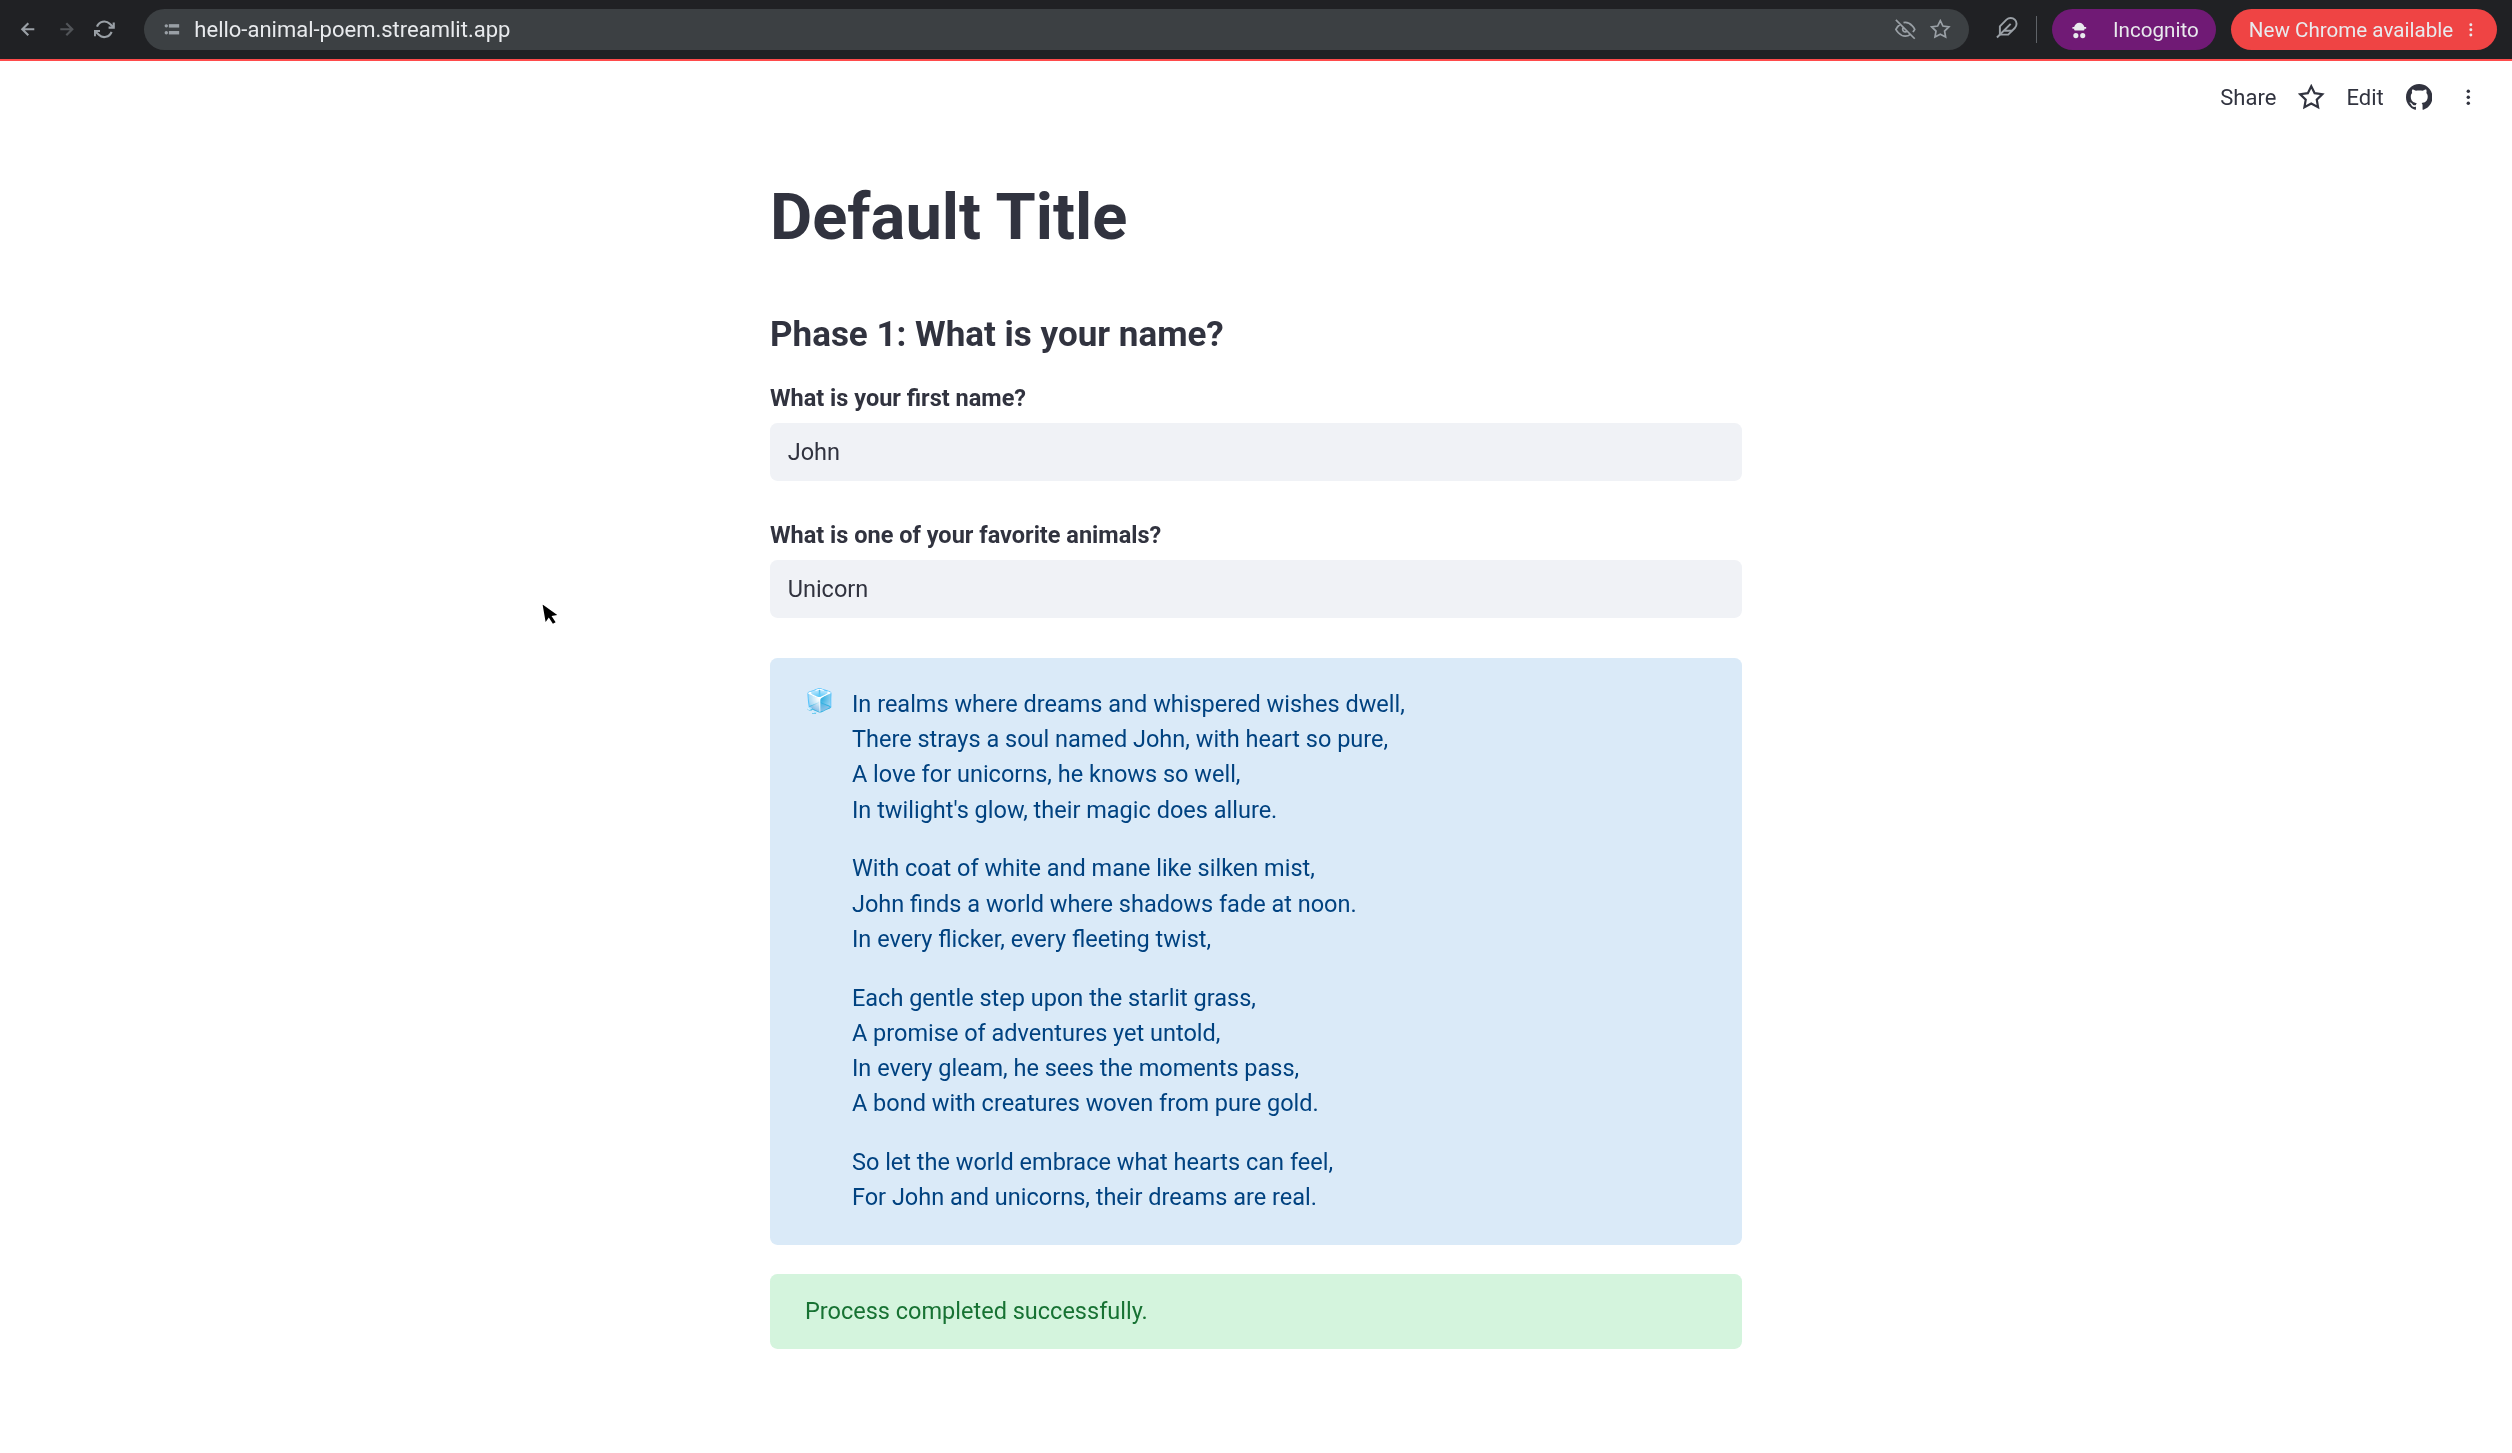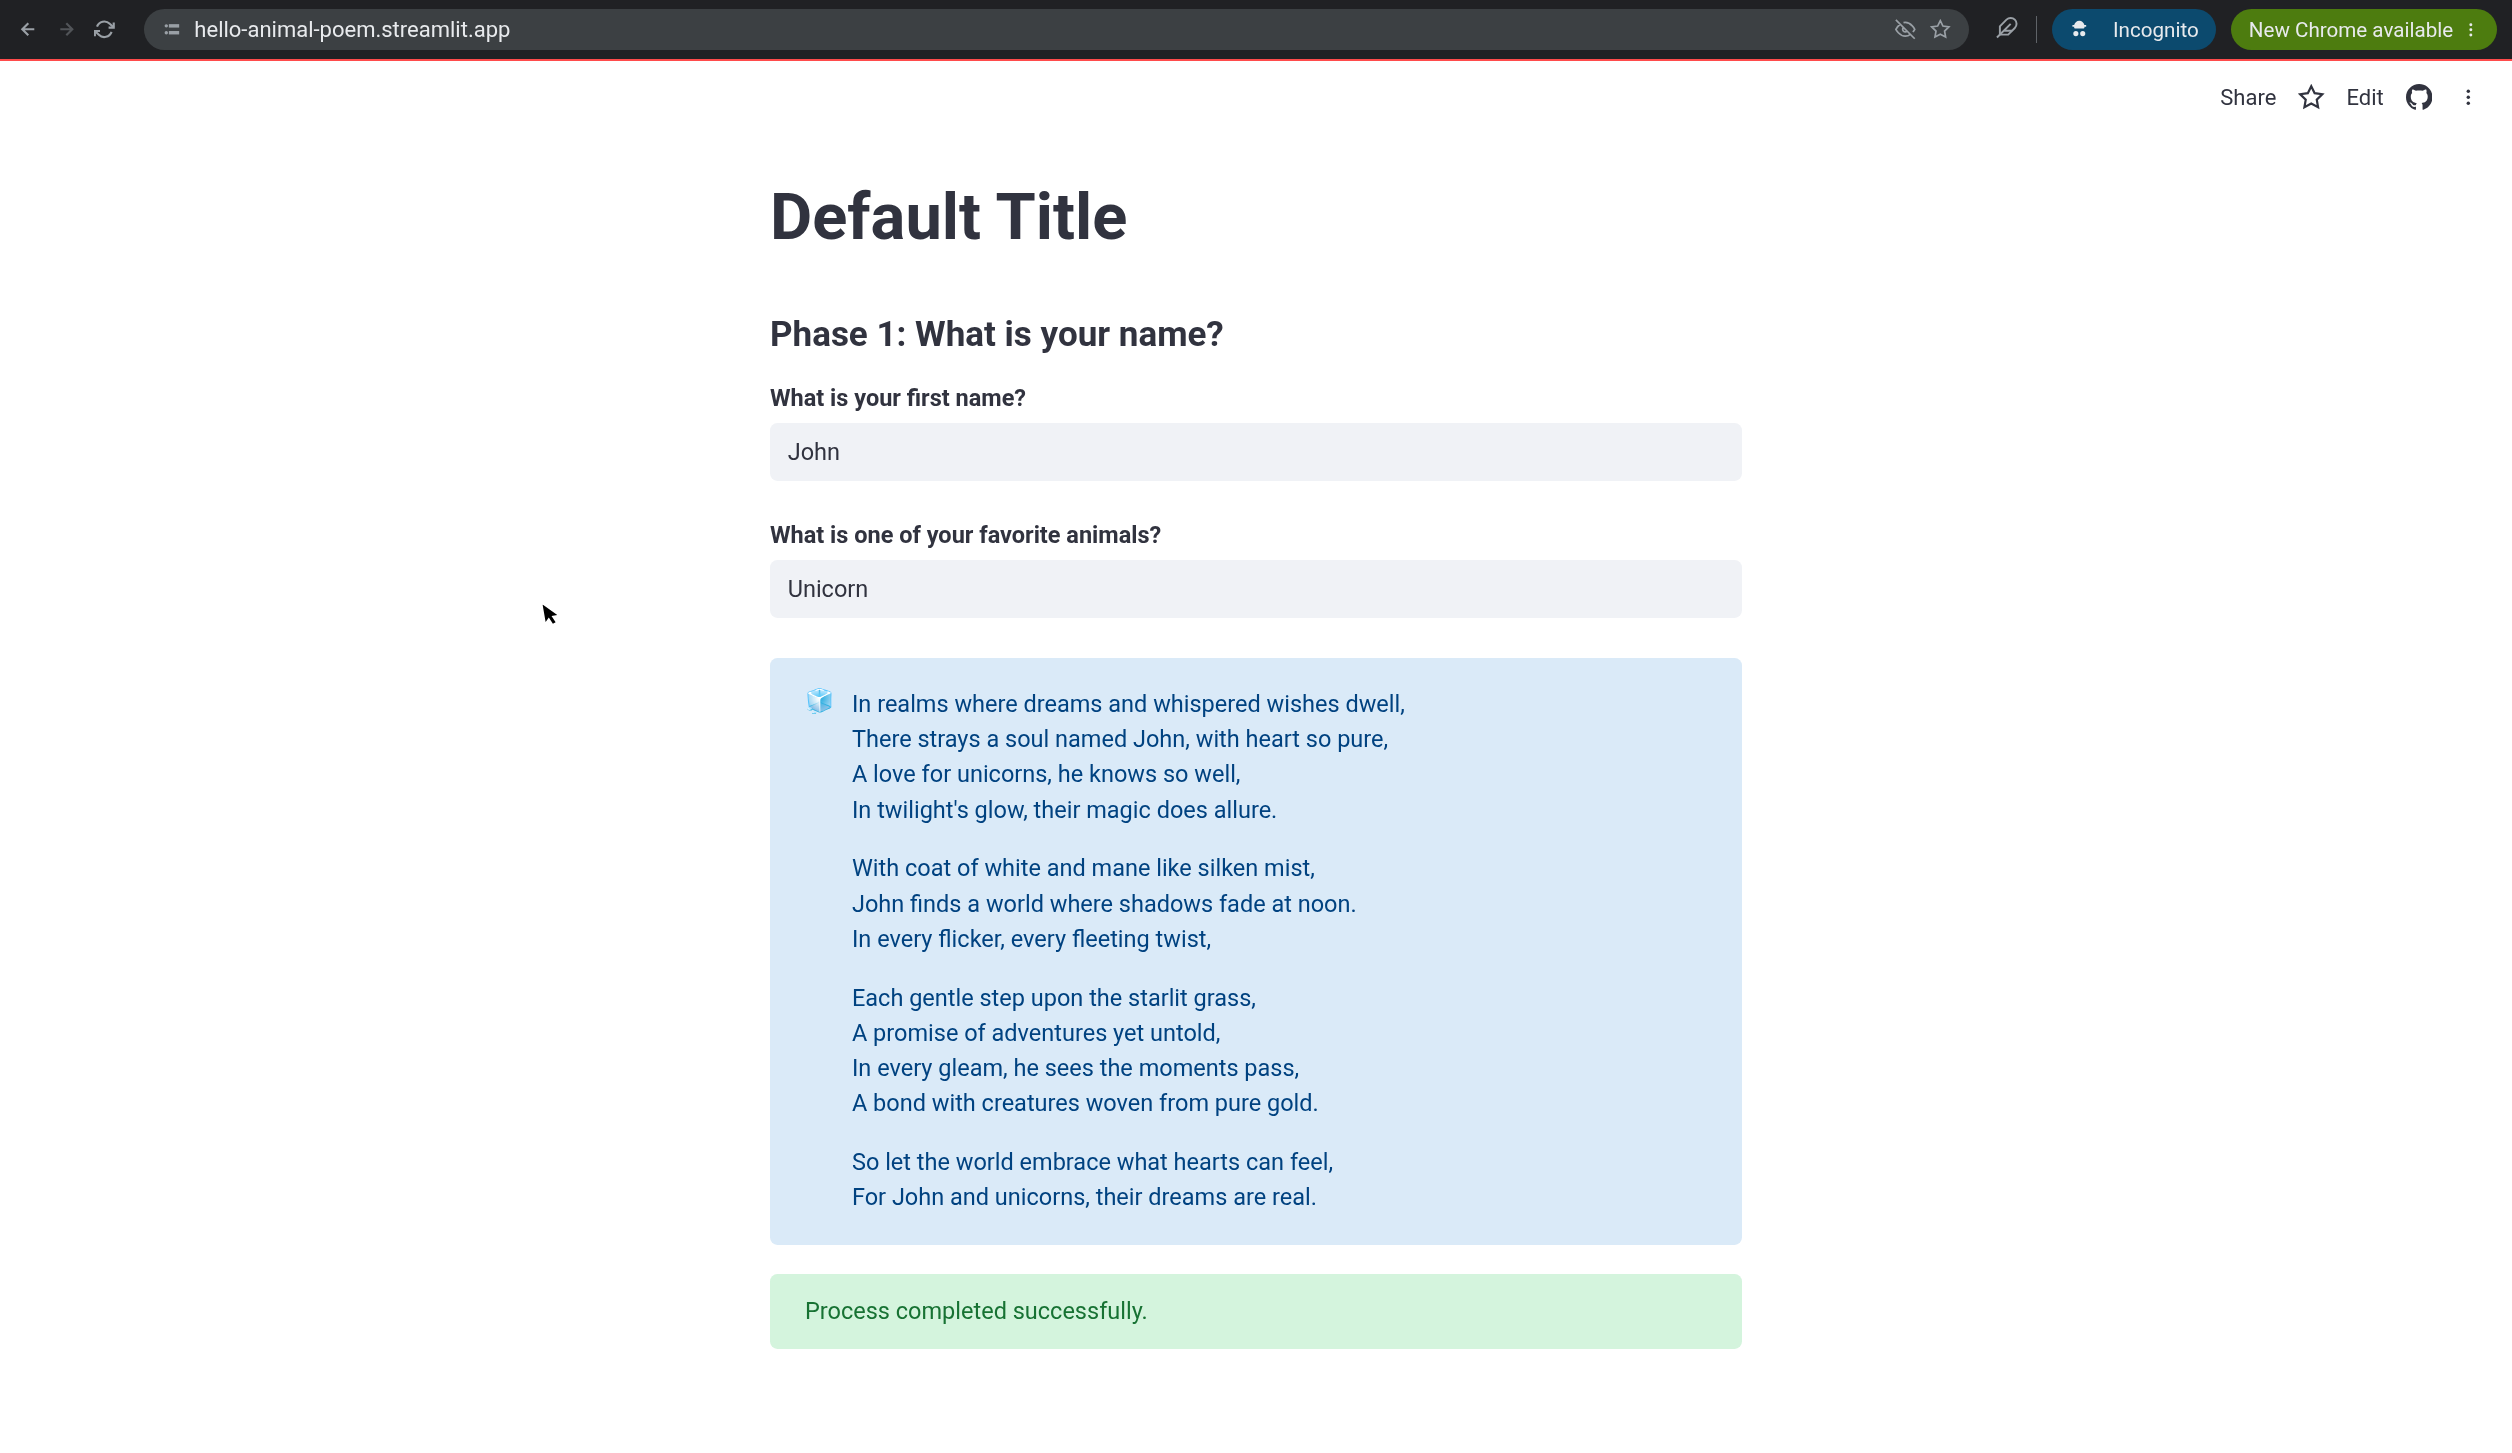--- a/index.html
+++ b/index.html
@@ -50,33 +50,33 @@
     }
     .url-text { flex: 1; }
     .url-right-icons { display: flex; gap: 14.7px; align-items: center; }
     .browser-right {
       display: flex;
       align-items: center;
       gap: 14.7px;
     }
     .incognito-badge {
       display: flex;
-      align-items: center;
+      align-items: flex-end;
       gap: 23px;
-      background: #0c4a6e;
+      background: #701a75;
       padding: 8.8px 17.7px;
       border-radius: 20.6px;
       color: #e8eaed;
       font-size: 20.6px;
     }
     .chrome-update {
       display: flex;
       align-items: center;
       gap: 8.8px;
-      background: #4d7c0f;
+      background: #ef4444;
       padding: 8.8px 17.7px;
       border-radius: 20.6px;
       color: #e8eaed;
       font-size: 20.6px;
     }
     .extension-icon {
       width: 26.5px;
       height: 26.5px;
       color: #9aa0a6;
     }

